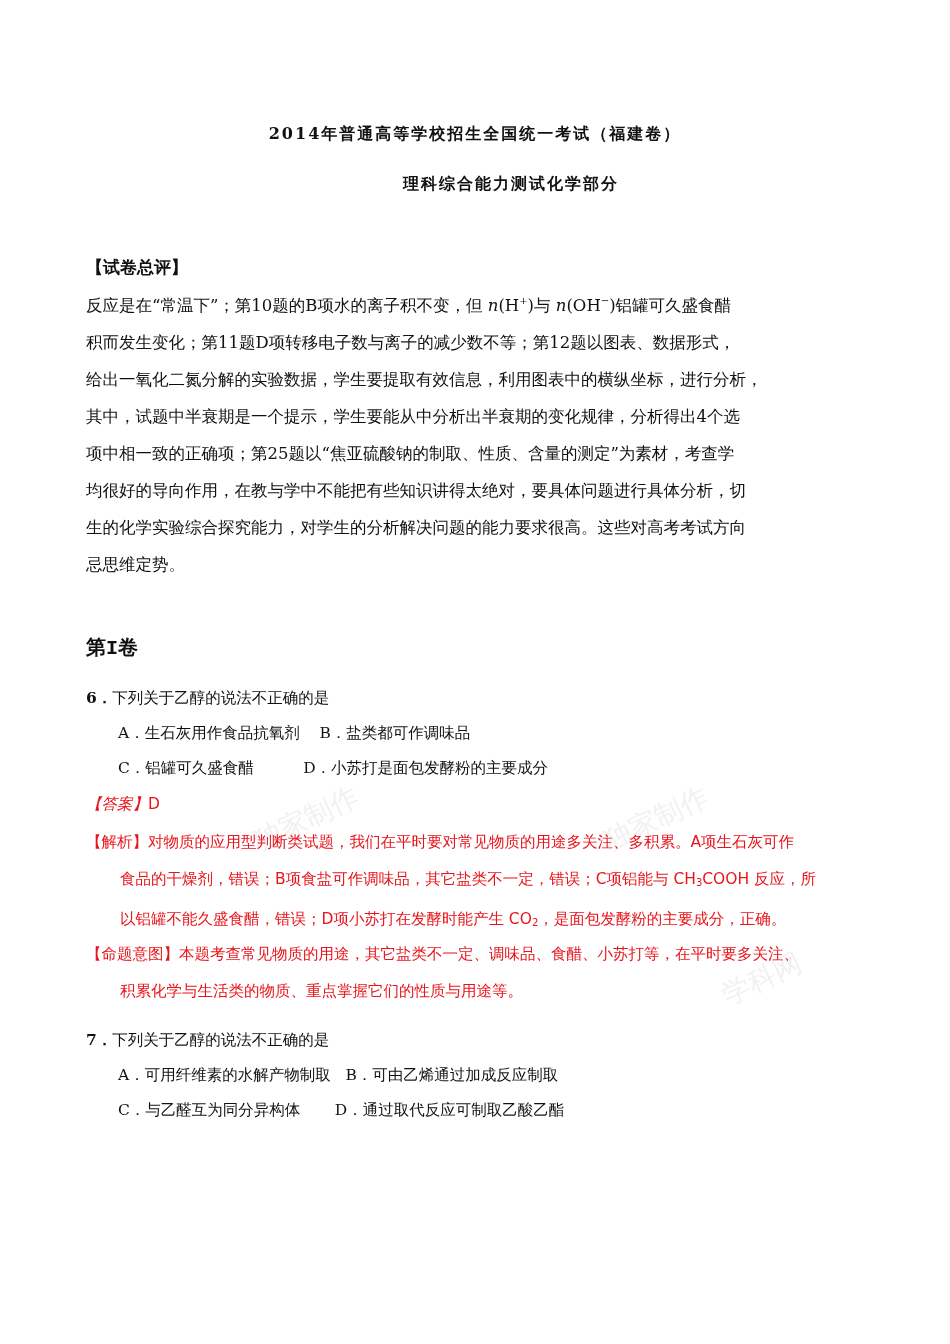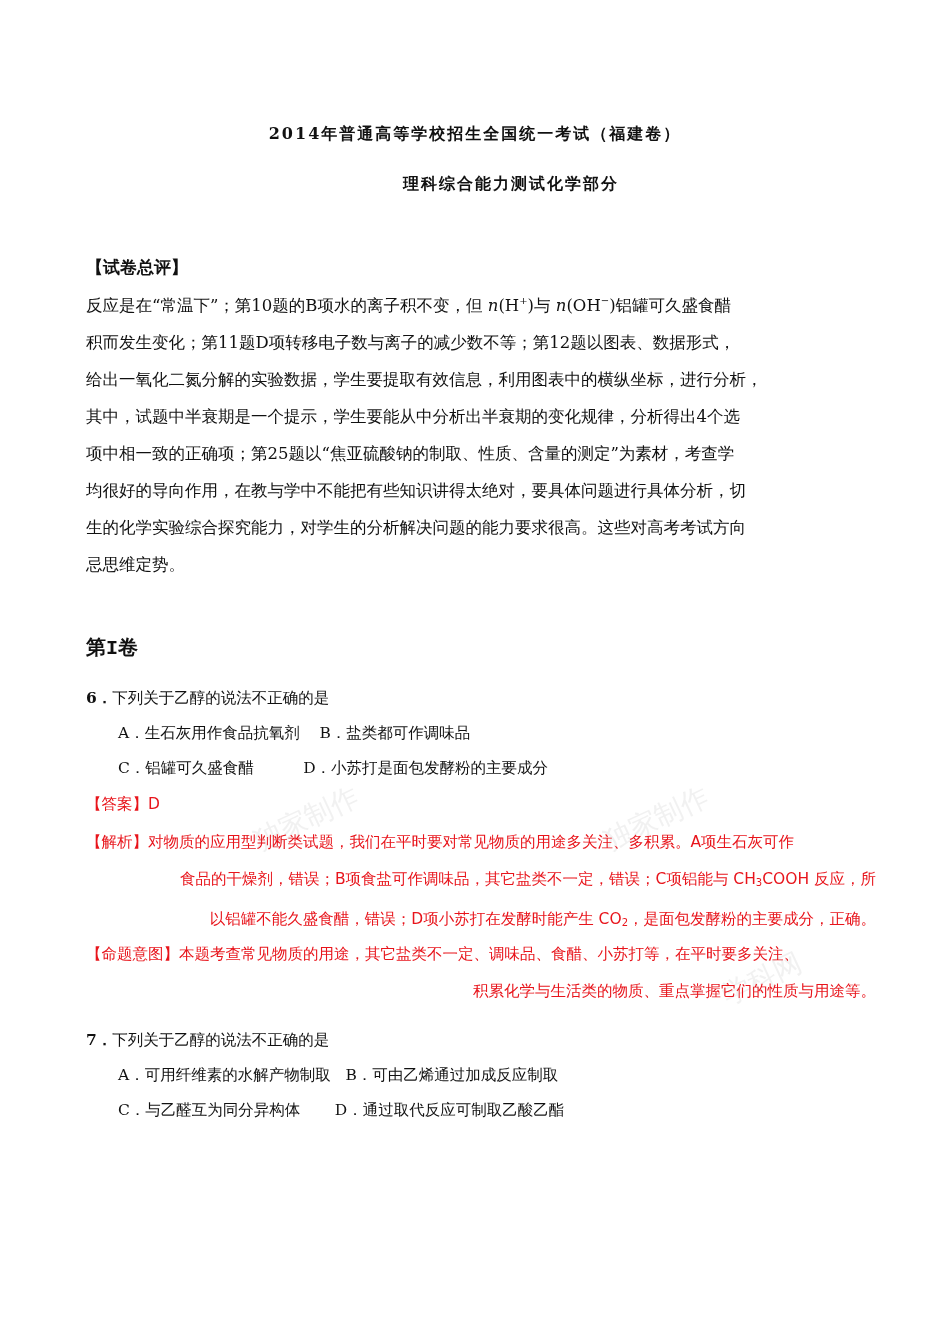--- a/index.html
+++ b/index.html
@@ -15,24 +15,24 @@
   .para { position: absolute; left: 86px; width: 780px; font-size: 16.5px; line-height: 37px; }
   .para p { margin: 0; white-space: nowrap; }
   .indent { padding-left: 34px; }
   .section { position: absolute; left: 86px; top: 634px; font-weight: bold; font-size: 20px;
              font-family: Liberation Mono, monospace; }
   .q { position: absolute; left: 86px; font-size: 15.5px; line-height: 35px; }
   .q .num { font-weight: bold; }
   .opt { padding-left: 32px; white-space: pre; }
   .red { color: #e8141b; font-family: "DejaVu Sans", "Liberation Sans", sans-serif; font-size: 15.5px; }
   .ans { position: absolute; left: 86px; line-height: 37px; }
-  .ans .tag { font-weight: normal; }
+  .ans .tag { font-weight: normal; font-style: italic; }
   .ans-block { position: absolute; left: 86px; width: 790px; line-height: 37px; }
   .ans-block p { margin: 0; white-space: nowrap; }
-  .ans-block .cont { padding-left: 34px; text-align: right; }
+  .ans-block .cont { padding-left: 34px; }
   sub { font-size: 10px; vertical-align: -2px; }
   sup { font-size: 10px; }
   .footer { position: absolute; top: 1268px; left: 0; width: 950px; text-align: center;
             font-size: 14px; color: #333; font-family: "Liberation Sans", sans-serif; }
   .wm { position: absolute; color: rgba(200,200,200,0.25); font-size: 28px; transform: rotate(-25deg);
         font-family: "DejaVu Sans", sans-serif; pointer-events: none; }
 </style>
 </head>
 <body>
 

